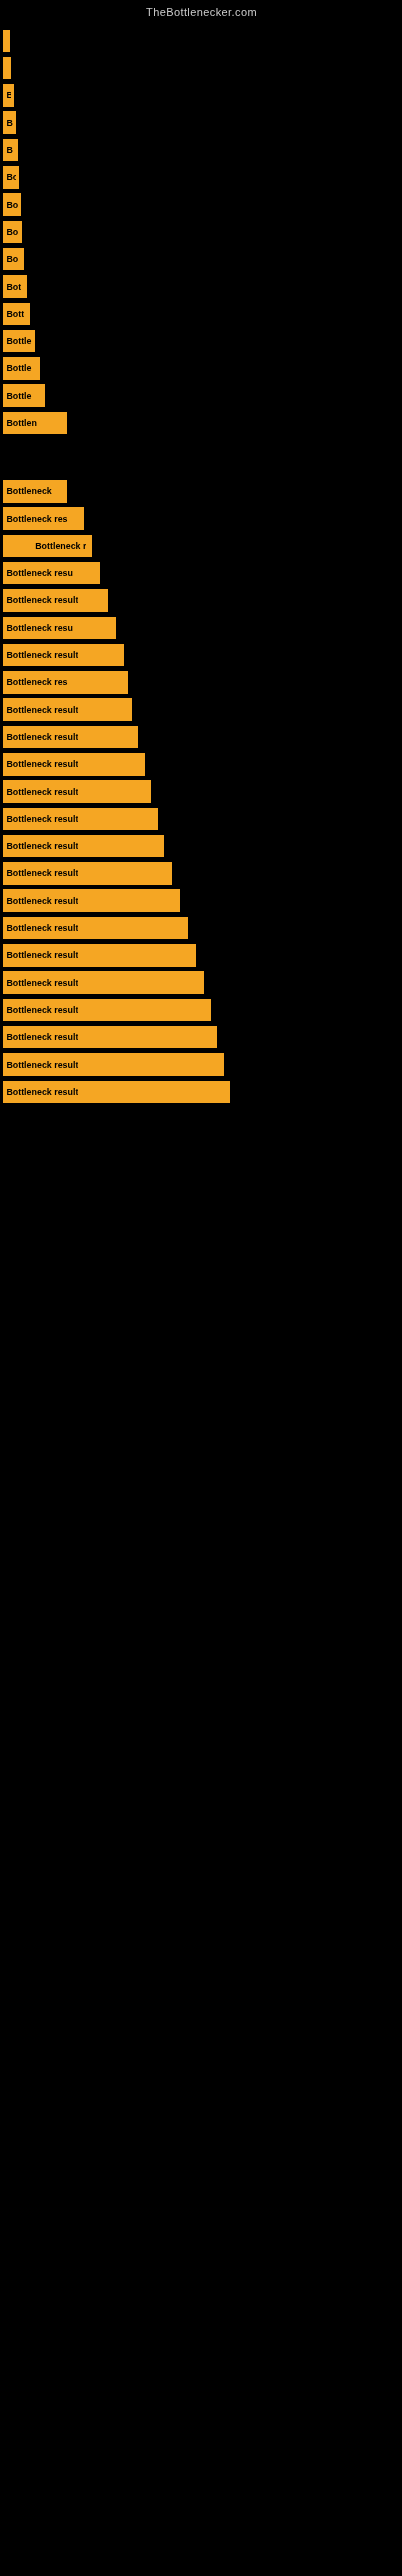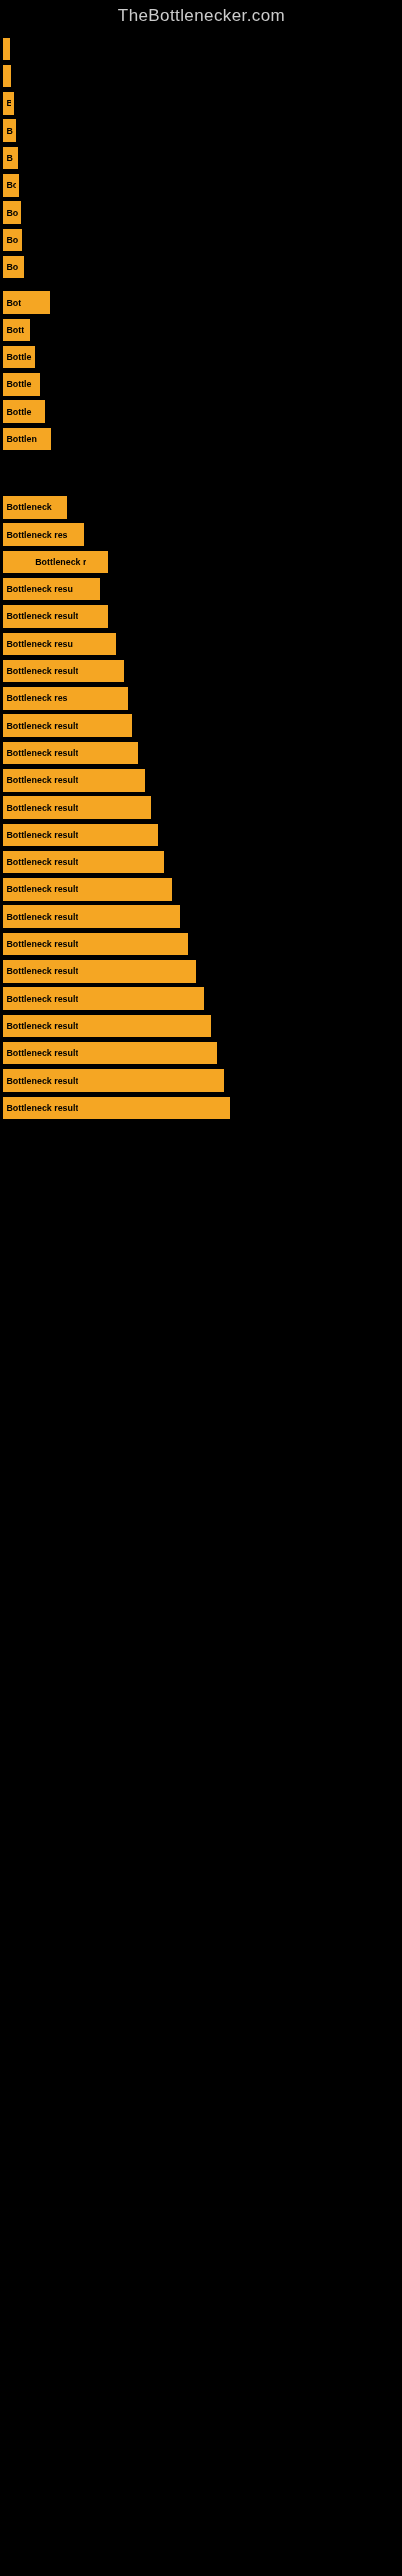--- a/index.html
+++ b/index.html
@@ -9,21 +9,21 @@
     }
     body {
       background-color: #000;
       width: 403px;
       min-height: 2576px;
       font-family: Arial, sans-serif;
       position: relative;
     }
     .site-title {
       color: #ccc;
-      font-size: 17px;
+      font-size: 11px;
       text-align: center;
       padding: 6.4px 0 3.2px 0;
       letter-spacing: 0.4px;
     }
     .bars-container {
       padding: 8px 0 0 0;
       display: flex;
       flex-direction: column;
       gap: 0px;
     }
@@ -97,21 +97,21 @@
       <div class="bar" style="width: 19.3px;">
         <span class="bar-label">Bo</span>
       </div>
     </div>
     <div class="bar-row">
       <div class="bar" style="width: 21px;">
         <span class="bar-label">Bo</span>
       </div>
     </div>
     <div class="bar-row">
-      <div class="bar" style="width: 47px; margin-top: 8px;">
+      <div class="bar" style="width: 24px;">
         <span class="bar-label">Bot</span>
       </div>
     </div>
     <div class="bar-row">
       <div class="bar" style="width: 27px;">
         <span class="bar-label">Bott</span>
       </div>
     </div>
     <div class="bar-row">
       <div class="bar" style="width: 32px;">
@@ -122,36 +122,36 @@
       <div class="bar" style="width: 37px;">
         <span class="bar-label">Bottle</span>
       </div>
     </div>
     <div class="bar-row">
       <div class="bar" style="width: 42px;">
         <span class="bar-label">Bottle</span>
       </div>
     </div>
     <div class="bar-row">
-      <div class="bar" style="width: 48px;">
+      <div class="bar" style="width: 64px;">
         <span class="bar-label">Bottlen</span>
       </div>
     </div>
     <div class="bar-row">
       <div class="bar" style="width: 64px; margin-top: 41px;">
         <span class="bar-label">Bottleneck</span>
       </div>
     </div>
     <div class="bar-row">
       <div class="bar" style="width: 81px;">
         <span class="bar-label">Bottleneck res</span>
       </div>
     </div>
     <div class="bar-row">
-      <div class="bar" style="width: 105px; padding-left: 32px;">
+      <div class="bar" style="width: 89px; padding-left: 32px;">
         <span class="bar-label">Bottleneck r</span>
       </div>
     </div>
     <div class="bar-row">
       <div class="bar" style="width: 97px;">
         <span class="bar-label">Bottleneck resu</span>
       </div>
     </div>
     <div class="bar-row">
       <div class="bar" style="width: 105px;">

